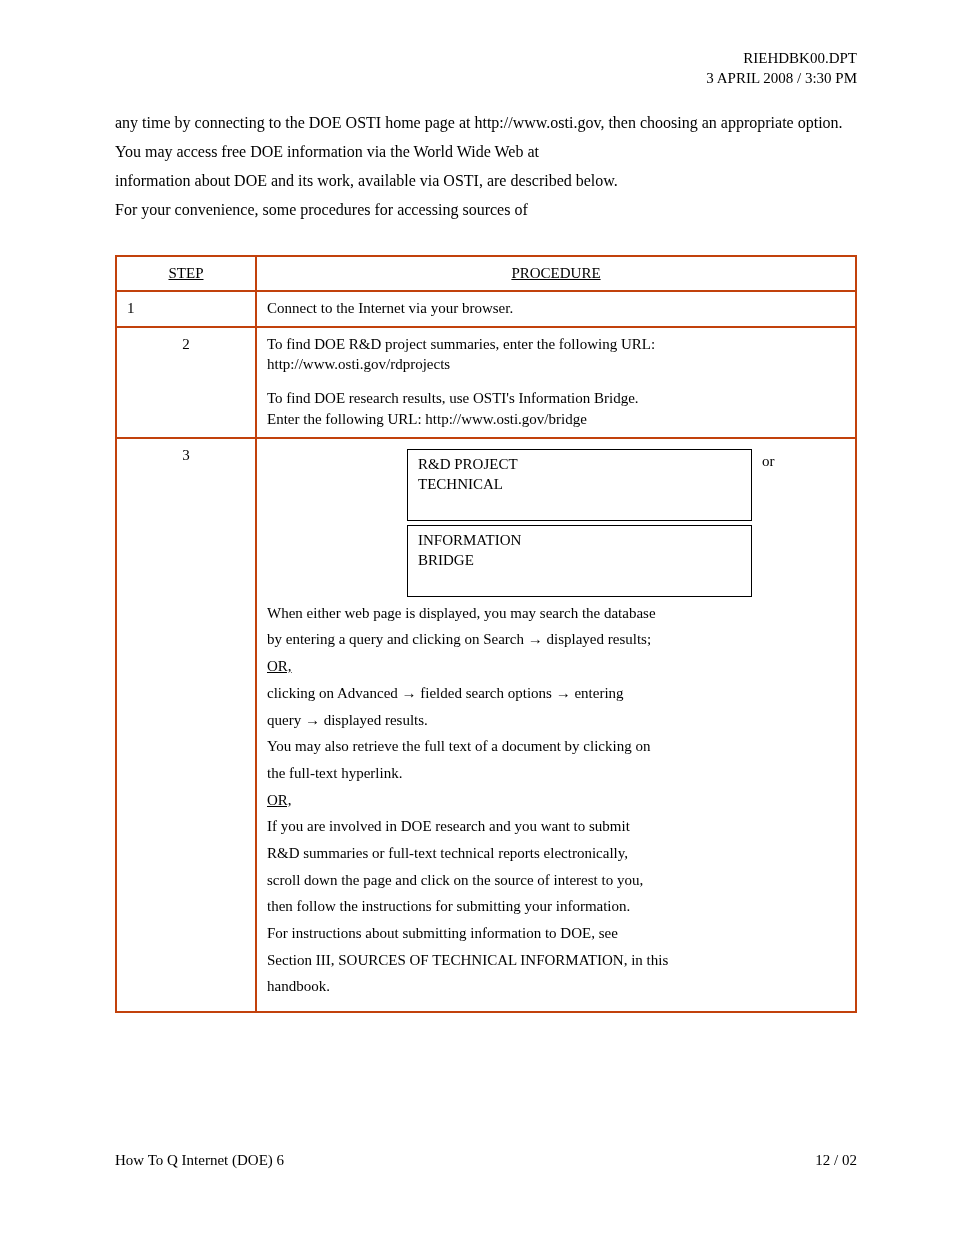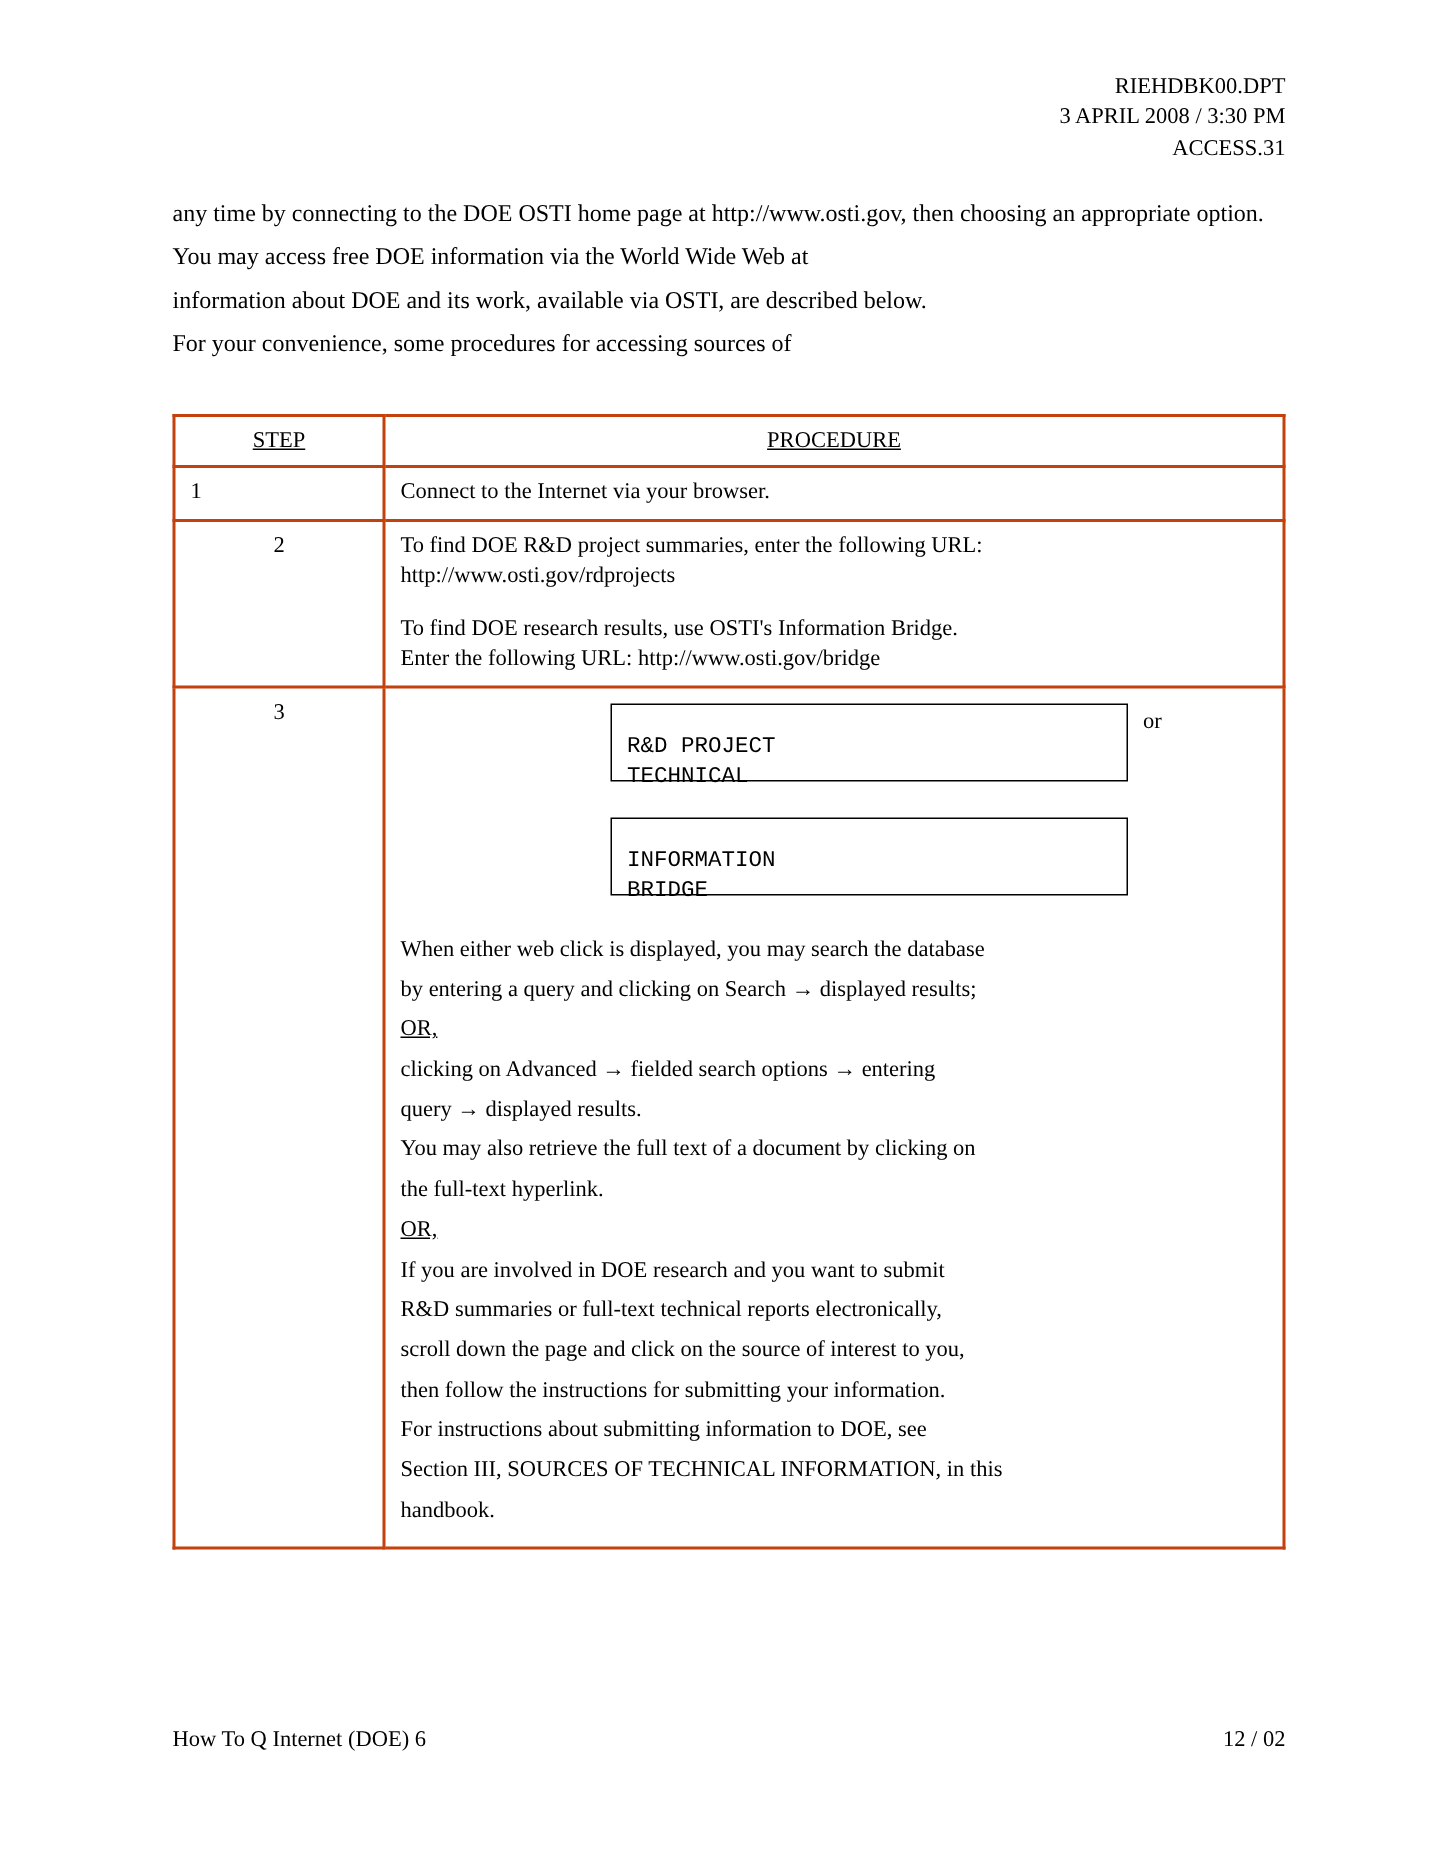--- a/index.html
+++ b/index.html
@@ -46,27 +46,26 @@
     .tbl .hdr-cell { text-align: center; padding-top: 6px; padding-bottom: 6px; }
     .tbl .hdr-cell span { text-decoration: underline; }
     .row2 .col-step, .row2 .col-proc { text-align: left; }
     .row2 .col-step { padding-left: 10px; }
 
     .proc-block { position: relative; }
     .navbox {
       position: absolute;
       border: 1px solid #000;
       width: 345px;
-      height: 52px;
+      height: 72px;
       left: 140px;
       background: #fff;
-      padding: 18px 10px 6px 10px;
+      padding: 4px 10px 6px 10px;
       font-size: 15px;
       line-height: 1.35;
-      font-family: Liberation Mono, monospace;
     }
     .navbox .nb-line1 { display:block; }
     .navbox .nb-line2 { display:block; }
     .navbox1 { top: 4px; }
     .navbox2 { top: 80px; }
 
     .right-of-box1 {
       position: absolute;
       left: 495px;
       top: 6px;
@@ -92,21 +91,20 @@
     }
   </style>
 </head>
 <body>
 
 <div class="page">
 
   <div class="header-right">
     <div>RIEHDBK00.DPT</div>
     <div>3 APRIL 2008 / 3:30 PM</div>
-    <div>ACCESS.31</div>
   </div>
 
   <div class="intro">
     <p>
       <span>any time by connecting to the DOE OSTI home page at </span><span>http://www.osti.gov</span><span>, then choosing an appropriate option.</span>
     </p>
     <p>You may access free DOE information via the World Wide Web at</p>
     <p>information about DOE and its work, available via OSTI, are described below.</p>
     <p>For your convenience, some procedures for accessing sources of</p>
   </div>
@@ -138,21 +136,21 @@
           <div class="navbox navbox1">
             <span class="nb-line1">R&amp;D PROJECT</span>
             <span class="nb-line2">TECHNICAL</span>
           </div>
           <div class="right-of-box1">or</div>
           <div class="navbox navbox2">
             <span class="nb-line1">INFORMATION</span>
             <span class="nb-line2">BRIDGE</span>
           </div>
           <div class="body-after">
-            <p>When either web click is displayed, you may search the database</p>
+            <p>When either web page is displayed, you may search the database</p>
             <p>
               <span>by entering a query and clicking on Search </span><span class="arrow">→</span><span> displayed results;</span>
             </p>
             <p><span class="or">OR,</span></p>
             <p>
               <span>clicking on Advanced </span><span class="arrow">→</span><span> fielded search options </span><span class="arrow">→</span><span> entering</span>
             </p>
             <p>
               <span>query </span><span class="arrow">→</span><span> displayed results.</span>
             </p>

